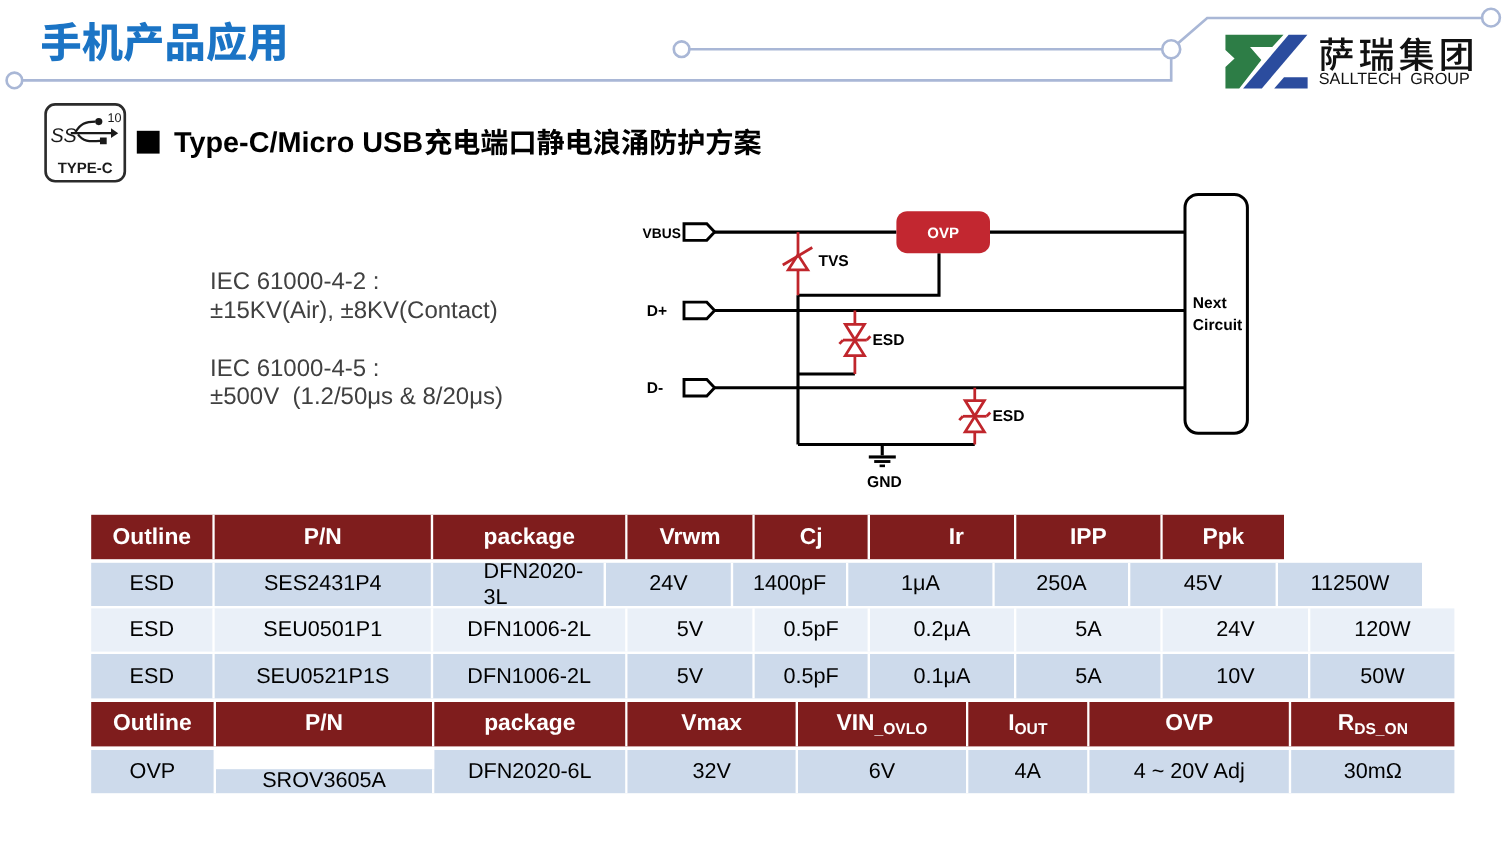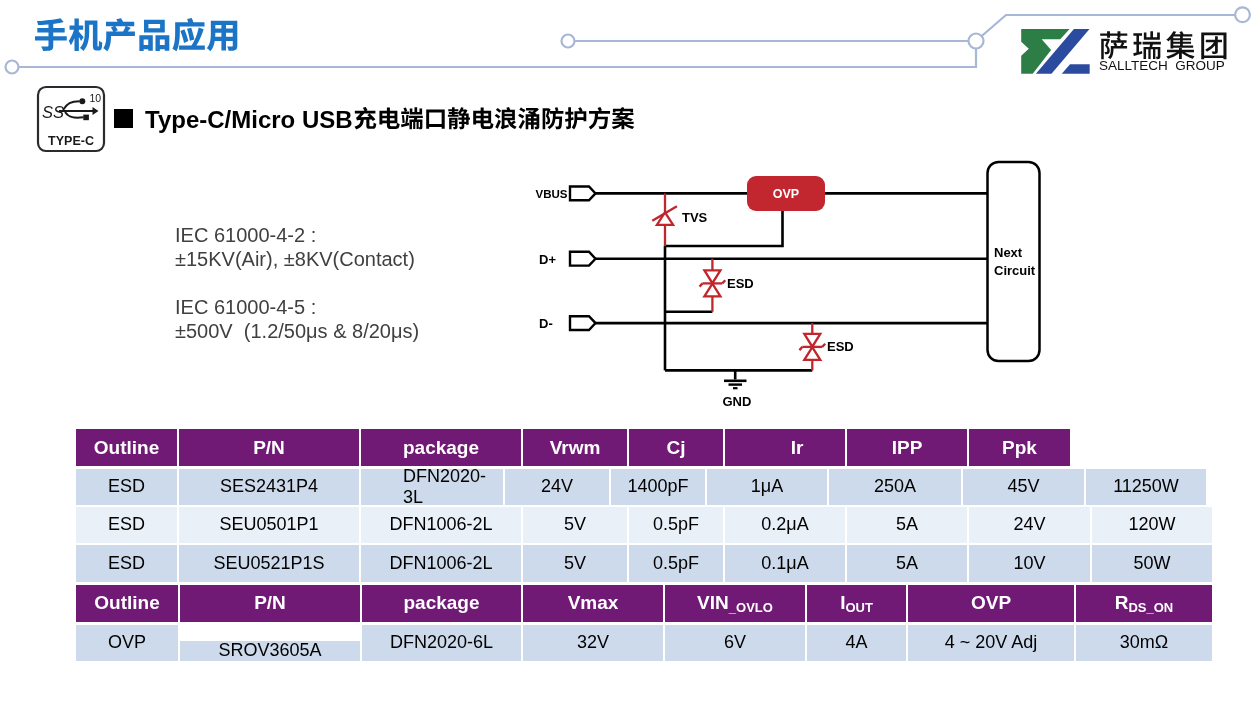--- a/index.html
+++ b/index.html
@@ -1,20 +1,20 @@
 <!DOCTYPE html>
 <html><head><meta charset="utf-8">
 <style>
 html,body{margin:0;padding:0;}
 body{width:1257px;height:706px;background:#ffffff;font-family:"Liberation Sans",sans-serif;position:relative;overflow:hidden;}
 .abs{position:absolute;}
 .row{position:absolute;left:76px;width:1136px;display:flex;}
 .c{display:flex;align-items:center;justify-content:center;box-sizing:border-box;border-right:2px solid #fff;}
 .c:last-child{border-right:none;}
-.hd{background:#701a75;color:#fff;font-weight:bold;font-size:19px;}
+.hd{background:#7f1d1d;color:#fff;font-weight:bold;font-size:19px;}
 .b1{background:#CDDAEB;color:#000;font-size:18px;}
 .b2{background:#EAF0F8;color:#000;font-size:18px;}
 sub.s{font-size:13px;vertical-align:baseline;position:relative;top:4px;font-weight:bold;}
 </style></head><body>
 <svg class="abs" style="left:35px;top:0px" width="240" height="60" viewBox="0 0 240 60">
 <path fill="#1B74C5" transform="translate(-1.45,47.8) scale(0.0345)" d="M778.2894287109375 -855.3704833984375 874.380615234375 -745.1490478515625Q795.020263671875 -725.1490478515625 703.1751098632812 -710.4840698242188Q611.3299560546875 -695.819091796875 514.0499267578125 -685.6541137695312Q416.7698974609375 -675.4891357421875 319.21490478515625 -669.3241577148438Q221.659912109375 -663.1591796875 129.8798828125 -660.0491943359375Q127.099853515625 -685.6295166015625 117.0897216796875 -720.2749633789062Q107.07958984375 -754.92041015625 97.0694580078125 -776.8306884765625Q187.739501953125 -780.0506591796875 281.679443359375 -786.66064453125Q375.619384765625 -793.2706298828125 465.61431884765625 -803.380615234375Q555.6092529296875 -813.4906005859375 635.5542602539062 -826.2655639648438Q715.499267578125 -839.04052734375 778.2894287109375 -855.3704833984375ZM108.759765625 -570.8104248046875H902.5701904296875V-443.9088134765625H108.759765625ZM39.3096923828125 -338.3704833984375H962.80029296875V-208.6888427734375H39.3096923828125ZM432.59912109375 -704.1591796875H571.180908203125V-61.861083984375Q571.180908203125 -4.6005859375 555.7858276367188 24.25469970703125Q540.3907470703125 53.1099853515625 501.700439453125 68.7901611328125Q463.7901611328125 83.4703369140625 407.1099853515625 88.0303955078125Q350.4298095703125 92.5904541015625 274.659912109375 91.5904541015625Q270.9898681640625 72.460205078125 261.81475830078125 48.71490478515625Q252.6396484375 24.9696044921875 241.68450927734375 1.22430419921875Q230.7293701171875 -22.52099609375 220.6092529296875 -39.8712158203125Q256.9290771484375 -38.8712158203125 293.70404052734375 -37.981201171875Q330.47900390625 -37.0911865234375 359.70404052734375 -37.14617919921875Q388.9290771484375 -37.201171875 400.819091796875 -37.201171875Q417.819091796875 -37.3111572265625 425.2091064453125 -43.3111572265625Q432.59912109375 -49.3111572265625 432.59912109375 -64.421142578125Z M1564.16064453125 -794.4703369140625H1772.3994140625V-669.3487548828125H1564.16064453125ZM1484.859619140625 -794.4703369140625H1613.541259765625V-469.3502197265625Q1613.541259765625 -405.68017578125 1607.1512451171875 -330.89508056640625Q1600.76123046875 -256.1099853515625 1583.4262084960938 -179.8798828125Q1566.0911865234375 -103.6497802734375 1532.3111572265625 -34.0897216796875Q1498.5311279296875 35.4703369140625 1443.7510986328125 89.80029296875Q1433.740966796875 77.900146484375 1415.0557250976562 61.0499267578125Q1396.3704833984375 44.19970703125 1376.2952270507812 28.6295166015625Q1356.219970703125 13.059326171875 1341.539794921875 5.71923828125Q1390.8697509765625 -43.0506591796875 1419.6447143554688 -102.1005859375Q1448.419677734375 -161.1505126953125 1462.5296630859375 -225.03546142578125Q1476.6396484375 -288.92041015625 1480.7496337890625 -351.3603515625Q1484.859619140625 -413.80029296875 1484.859619140625 -470.240234375ZM1720.4688720703125 -794.4703369140625H1851.9305419921875V-87.3907470703125Q1851.9305419921875 -69.0709228515625 1852.5955200195312 -59.13604736328125Q1853.260498046875 -49.201171875 1854.700439453125 -46.0911865234375Q1857.80029296875 -40.0911865234375 1863.68017578125 -40.0911865234375Q1866.340087890625 -40.0911865234375 1870.2749633789062 -40.0911865234375Q1874.2098388671875 -40.0911865234375 1877.0897216796875 -40.0911865234375Q1884.6295166015625 -40.0911865234375 1887.3994140625 -45.5311279296875Q1889.7293701171875 -49.64111328125 1891.0043334960938 -57.19610595703125Q1892.279296875 -64.7510986328125 1893.279296875 -81.0810546875Q1894.3892822265625 -97.301025390625 1895.3892822265625 -130.73590087890625Q1896.3892822265625 -164.1707763671875 1896.499267578125 -207.7105712890625Q1914.95947265625 -191.8104248046875 1941.2047729492188 -177.57525634765625Q1967.4500732421875 -163.340087890625 1990.4703369140625 -155.1099853515625Q1990.4703369140625 -128.780029296875 1988.580322265625 -98.50506591796875Q1986.6903076171875 -68.2301025390625 1984.3552856445312 -42.6201171875Q1982.020263671875 -17.0101318359375 1979.240234375 -1.56005859375Q1969.68017578125 43.4500732421875 1944.6700439453125 62.5701904296875Q1932.0 72.020263671875 1914.4348754882812 76.74530029296875Q1896.8697509765625 81.4703369140625 1880.0897216796875 81.4703369140625Q1866.7496337890625 81.4703369140625 1850.9146118164062 81.4703369140625Q1835.07958984375 81.4703369140625 1822.6295166015625 81.4703369140625Q1803.619384765625 81.4703369140625 1783.1642456054688 74.520263671875Q1762.7091064453125 67.5701904296875 1749.1490478515625 52.56005859375Q1739.47900390625 41.3299560546875 1732.8089599609375 27.04486083984375Q1726.138916015625 12.759765625 1723.3038940429688 -12.74530029296875Q1720.4688720703125 -38.2503662109375 1720.4688720703125 -81.140380859375ZM1042.979736328125 -648.0506591796875H1438.1099853515625V-522.819091796875H1042.979736328125ZM1186.0390625 -852.3603515625H1313.0506591796875V92.0303955078125H1186.0390625ZM1178.9189453125 -562.179443359375 1256.6497802734375 -534.59912109375Q1244.31982421875 -473.59912109375 1226.6049194335938 -409.04412841796875Q1208.8900146484375 -344.4891357421875 1186.1201171875 -282.93414306640625Q1163.3502197265625 -221.379150390625 1136.80029296875 -167.93414306640625Q1110.2503662109375 -114.4891357421875 1080.140380859375 -75.819091796875Q1070.80029296875 -103.95947265625 1052.2850952148438 -139.88494873046875Q1033.7698974609375 -175.8104248046875 1018.0897216796875 -201.1707763671875Q1044.5296630859375 -233.500732421875 1069.299560546875 -276.380615234375Q1094.0694580078125 -319.260498046875 1114.9493408203125 -367.63531494140625Q1135.8292236328125 -416.0101318359375 1152.1541137695312 -465.71490478515625Q1168.47900390625 -515.419677734375 1178.9189453125 -562.179443359375ZM1304.4906005859375 -480.020263671875Q1315.4906005859375 -470.020263671875 1336.3755493164062 -445.57525634765625Q1357.260498046875 -421.1302490234375 1380.7554321289062 -392.18524169921875Q1404.2503662109375 -363.240234375 1424.1353149414062 -338.740234375Q1444.020263671875 -314.240234375 1452.1302490234375 -304.1302490234375L1377.3994140625 -197.138916015625Q1366.3994140625 -220.0390625 1349.739501953125 -250.43414306640625Q1333.07958984375 -280.8292236328125 1313.7546997070312 -312.499267578125Q1294.4298095703125 -344.1693115234375 1276.3248901367188 -372.2293701171875Q1258.219970703125 -400.2894287109375 1244.3299560546875 -420.299560546875Z M2181.0303955078125 -474.580322265625H2938.6903076171875V-344.898681640625H2181.0303955078125ZM2100.19970703125 -753.52099609375H2918.48046875V-627.5093994140625H2100.19970703125ZM2106.8494873046875 -474.580322265625H2246.3212890625V-332.460205078125Q2246.3212890625 -284.2301025390625 2241.4312744140625 -227.1099853515625Q2236.541259765625 -169.9898681640625 2224.7062377929688 -109.92474365234375Q2212.8712158203125 -49.859619140625 2190.3111572265625 5.5904541015625Q2167.7510986328125 61.04052734375 2132.301025390625 105.9305419921875Q2121.40087890625 92.2503662109375 2100.4356079101562 73.17510986328125Q2079.4703369140625 54.099853515625 2057.6150512695312 36.359619140625Q2035.759765625 18.619384765625 2021.07958984375 10.499267578125Q2061.07958984375 -40.2706298828125 2078.799560546875 -101.04052734375Q2096.51953125 -161.8104248046875 2101.6845092773438 -223.30535888671875Q2106.8494873046875 -284.80029296875 2106.8494873046875 -335.240234375ZM2240.83935546875 -589.83935546875 2357.5108642578125 -639.780029296875Q2380.8408203125 -610.2301025390625 2405.560791015625 -572.2351684570312Q2430.28076171875 -534.240234375 2441.500732421875 -505.240234375L2317.7091064453125 -449.6295166015625Q2308.2691650390625 -478.8494873046875 2286.2742309570312 -518.2344360351562Q2264.279296875 -557.619384765625 2240.83935546875 -589.83935546875ZM2666.83935546875 -630.659912109375 2816.7713623046875 -583.9493408203125Q2784.201171875 -540.7293701171875 2754.0861206054688 -499.01953125Q2723.9710693359375 -457.3096923828125 2699.861083984375 -427.539794921875L2594.19970703125 -469.6903076171875Q2607.5296630859375 -492.80029296875 2621.4696044921875 -520.460205078125Q2635.4095458984375 -548.1201171875 2647.4044799804688 -577.2250366210938Q2659.3994140625 -606.3299560546875 2666.83935546875 -630.659912109375ZM2396.379150390625 -825.0101318359375 2534.4110107421875 -857.48046875Q2554.9609375 -832.1505126953125 2573.0658569335938 -799.3755493164062Q2591.1707763671875 -766.6005859375 2599.6107177734375 -741.4906005859375L2455.9088134765625 -701.68017578125Q2449.4688720703125 -727.68017578125 2432.2539672851562 -762.3451538085938Q2415.0390625 -797.0101318359375 2396.379150390625 -825.0101318359375Z M3329.8408203125 -686.578857421875V-567.9609375H3668.259033203125V-686.578857421875ZM3201.939208984375 -813.48046875H3804.1707763671875V-441.83935546875H3201.939208984375ZM3066.6295166015625 -364.460205078125H3456.260498046875V87.48046875H3323.9088134765625V-237.55859375H3191.861083984375V92.2503662109375H3066.6295166015625ZM3534.1895751953125 -364.460205078125H3935.580322265625V87.92041015625H3802.338623046875V-237.55859375H3661.0911865234375V92.2503662109375H3534.1895751953125ZM3121.68017578125 -83.861083984375H3379.4095458984375V43.1505126953125H3121.68017578125ZM3594.020263671875 -83.861083984375H3869.7496337890625V43.1505126953125H3594.020263671875Z M4175.3704833984375 -739.7308349609375H4955.140380859375V-614.6092529296875H4175.3704833984375ZM4104.51953125 -739.7308349609375H4239.541259765625V-470.8509521484375Q4239.541259765625 -409.7308349609375 4236.041259765625 -334.7706298828125Q4232.541259765625 -259.8104248046875 4222.1512451171875 -181.8502197265625Q4211.76123046875 -103.8900146484375 4192.816223144531 -30.26483154296875Q4173.8712158203125 43.3603515625 4142.0911865234375 101.8104248046875Q4130.301025390625 89.9102783203125 4108.3907470703125 74.89508056640625Q4086.48046875 59.8798828125 4063.7351684570312 46.19970703125Q4040.9898681640625 32.51953125 4024.5296630859375 26.179443359375Q4052.7496337890625 -26.820556640625 4068.9146118164062 -90.43560791015625Q4085.07958984375 -154.0506591796875 4092.7445678710938 -221.05572509765625Q4100.4095458984375 -288.060791015625 4102.464538574219 -352.120849609375Q4104.51953125 -416.180908203125 4104.51953125 -470.8509521484375ZM4450.739501953125 -834.5701904296875 4584.4312744140625 -865.1505126953125Q4601.76123046875 -828.140380859375 4618.146179199219 -784.2952270507812Q4634.5311279296875 -740.4500732421875 4643.64111328125 -708.5499267578125L4504.499267578125 -671.51953125Q4497.1693115234375 -704.5296630859375 4481.674377441406 -750.6548461914062Q4466.179443359375 -796.780029296875 4450.739501953125 -834.5701904296875ZM4256.539794921875 -489.219970703125 4373.2113037109375 -534.1505126953125Q4395.2113037109375 -479.260498046875 4417.266296386719 -418.1505126953125Q4439.3212890625 -357.04052734375 4457.8212890625 -298.9305419921875Q4476.3212890625 -240.820556640625 4487.2113037109375 -193.9305419921875L4362.19970703125 -142.659912109375Q4353.0897216796875 -189.659912109375 4335.979736328125 -249.5499267578125Q4318.8697509765625 -309.43994140625 4297.759765625 -372.3299560546875Q4276.6497802734375 -435.219970703125 4256.539794921875 -489.219970703125ZM4449.819091796875 -553.3502197265625 4571.0506591796875 -583.9305419921875Q4589.0506591796875 -528.9305419921875 4606.0506591796875 -467.87554931640625Q4623.0506591796875 -406.820556640625 4637.0506591796875 -348.7105712890625Q4651.0506591796875 -290.6005859375 4658.940673828125 -243.6005859375L4530.3690185546875 -207.7901611328125Q4524.259033203125 -254.7901611328125 4511.1490478515625 -314.23516845703125Q4498.0390625 -373.68017578125 4481.984069824219 -436.0701904296875Q4465.9290771484375 -498.460205078125 4449.819091796875 -553.3502197265625ZM4787.9290771484375 -587.48046875 4929.9609375 -540.43994140625Q4900.5108642578125 -443.2098388671875 4859.28076171875 -341.92474365234375Q4818.0506591796875 -240.6396484375 4767.04052734375 -144.91461181640625Q4716.0303955078125 -49.1895751953125 4656.240234375 32.2503662109375Q4642.4500732421875 14.0101318359375 4616.479736328125 -10.51519775390625Q4590.5093994140625 -35.04052734375 4569.4891357421875 -49.720703125Q4622.0491943359375 -124.6005859375 4664.1591796875 -215.87554931640625Q4706.2691650390625 -307.1505126953125 4737.544128417969 -403.20550537109375Q4768.819091796875 -499.260498046875 4787.9290771484375 -587.48046875ZM4217.1302490234375 -70.0709228515625H4964.9102783203125V55.16064453125H4217.1302490234375Z M5214.820556640625 -786.3704833984375H5819.1693115234375V-660.2489013671875H5214.820556640625ZM5214.820556640625 -556.6005859375H5822.179443359375V-433.1490478515625H5214.820556640625ZM5213.8306884765625 -321.720703125H5826.6295166015625V-196.59912109375H5213.8306884765625ZM5138.299560546875 -786.3704833984375H5269.6512451171875V-427.4906005859375Q5269.6512451171875 -367.260498046875 5264.26123046875 -296.4703369140625Q5258.8712158203125 -225.68017578125 5244.0911865234375 -153.8900146484375Q5229.3111572265625 -82.099853515625 5200.64111328125 -16.979736328125Q5171.9710693359375 48.140380859375 5125.301025390625 98.140380859375Q5115.2908935546875 85.240234375 5095.715637207031 68.33502197265625Q5076.140380859375 51.4298095703125 5055.675109863281 35.91461181640625Q5035.2098388671875 20.3994140625 5020.5296630859375 12.1693115234375Q5061.6396484375 -33.16064453125 5085.304626464844 -87.32562255859375Q5108.9696044921875 -141.4906005859375 5120.524597167969 -199.9906005859375Q5132.07958984375 -258.4906005859375 5135.1895751953125 -316.93560791015625Q5138.299560546875 -375.380615234375 5138.299560546875 -428.380615234375ZM5773.578857421875 -786.3704833984375H5905.820556640625V-59.7510986328125Q5905.820556640625 -8.940673828125 5893.315490722656 19.52459716796875Q5880.8104248046875 47.9898681640625 5849.240234375 63.6700439453125Q5816.8900146484375 79.240234375 5769.384948730469 83.30029296875Q5721.8798828125 87.3603515625 5654.1099853515625 86.3603515625Q5650.43994140625 60.0 5637.539794921875 22.51953125Q5624.6396484375 -14.9609375 5611.739501953125 -40.6512451171875Q5638.6092529296875 -38.76123046875 5666.59912109375 -38.31622314453125Q5694.5889892578125 -37.8712158203125 5716.9189453125 -37.92620849609375Q5739.2489013671875 -37.981201171875 5748.35888671875 -37.981201171875Q5762.4688720703125 -38.0911865234375 5768.023864746094 -43.14617919921875Q5773.578857421875 -48.201171875 5773.578857421875 -61.421142578125ZM5444.9493408203125 -735.539794921875H5579.0810546875V79.1302490234375H5444.9493408203125Z"></path>
 </svg>
 <svg class="abs" style="left:0;top:0" width="1257" height="95" viewBox="0 0 1257 95">
 <g stroke="#A9B7D6" stroke-width="2.2" fill="none">
 <path d="M 12 67 H 976 V 41 L 1006 15 H 1242"></path>
@@ -122,21 +122,21 @@
     <div class="c hd" style="width:122px;">IPP</div>
     <div class="c hd" style="width:101px;">Ppk</div>
   </div>
 <div class="row" style="top:468.5px;height:36px;">
     <div class="c b1" style="width:103px;">ESD</div>
     <div class="c b1" style="width:182px;">SES2431P4</div>
     <div class="c b1" style="width:144px;padding-left:42px;">DFN2020-3L</div>
     <div class="c b1" style="width:106px;">24V</div>
     <div class="c b1" style="width:96px;">1400pF</div>
     <div class="c b1" style="width:122px;">1μA</div>
-    <div class="c b1" style="width:134px;">250A</div>
+    <div class="c b1" style="width:113px;">250A</div>
     <div class="c b1" style="width:123px;">45V</div>
     <div class="c b1" style="width:120px;">11250W</div>
   </div>
 <div class="row" style="top:507px;height:35.5px;">
     <div class="c b2" style="width:103px;">ESD</div>
     <div class="c b2" style="width:182px;">SEU0501P1</div>
     <div class="c b2" style="width:162px;">DFN1006-2L</div>
     <div class="c b2" style="width:106px;">5V</div>
     <div class="c b2" style="width:96px;">0.5pF</div>
     <div class="c b2" style="width:122px;">0.2μA</div>

